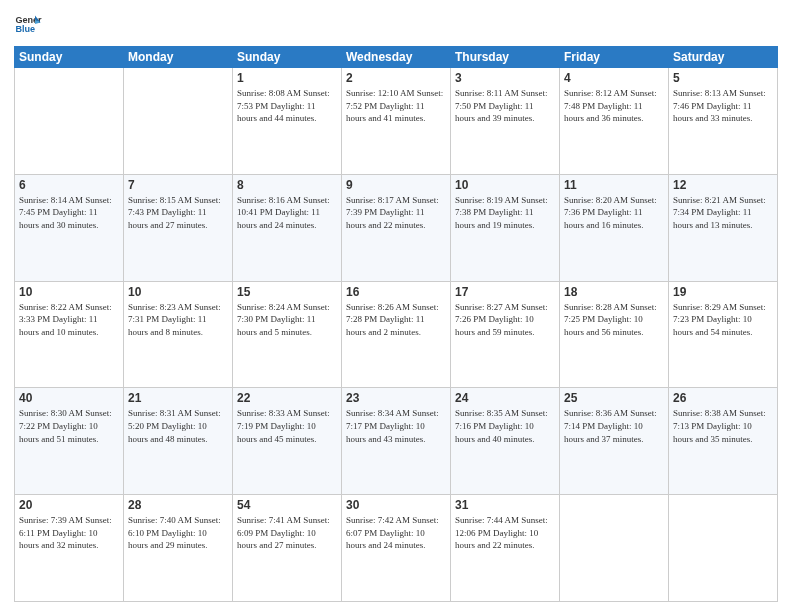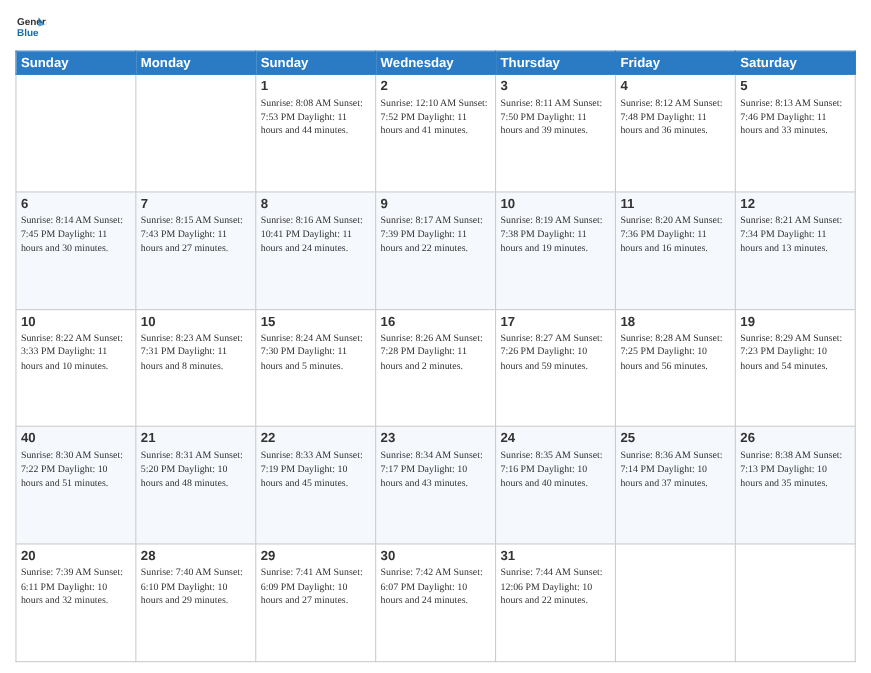--- a/index.html
+++ b/index.html
@@ -296,21 +296,21 @@
 Sunset: 6:11 PM
 Daylight: 10 hours and 32 minutes.</div>
           </td>
           <td>
             <span class="day-number">28</span>
             <div class="day-info">Sunrise: 7:40 AM
 Sunset: 6:10 PM
 Daylight: 10 hours and 29 minutes.</div>
           </td>
           <td>
-            <span class="day-number">29</span>
+            <span class="day-number">54</span>
             <div class="day-info">Sunrise: 7:41 AM
 Sunset: 6:09 PM
 Daylight: 10 hours and 27 minutes.</div>
           </td>
           <td>
             <span class="day-number">30</span>
             <div class="day-info">Sunrise: 7:42 AM
 Sunset: 6:07 PM
 Daylight: 10 hours and 24 minutes.</div>
           </td>

